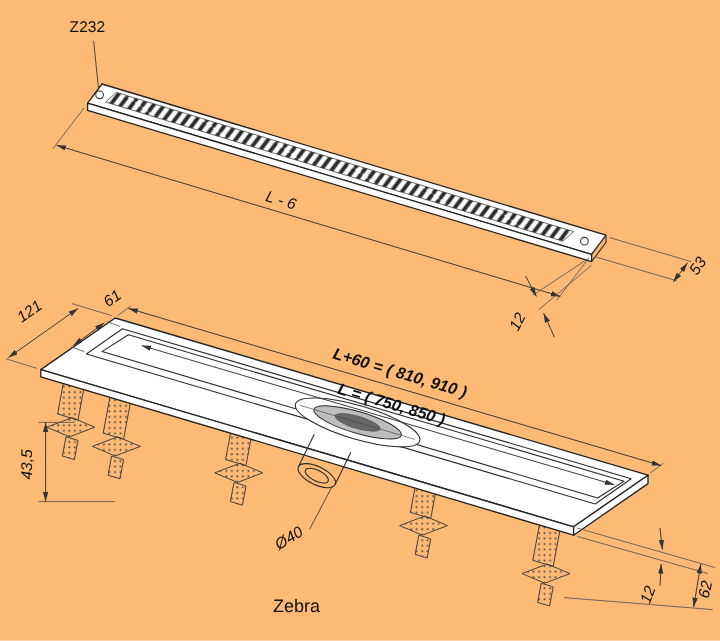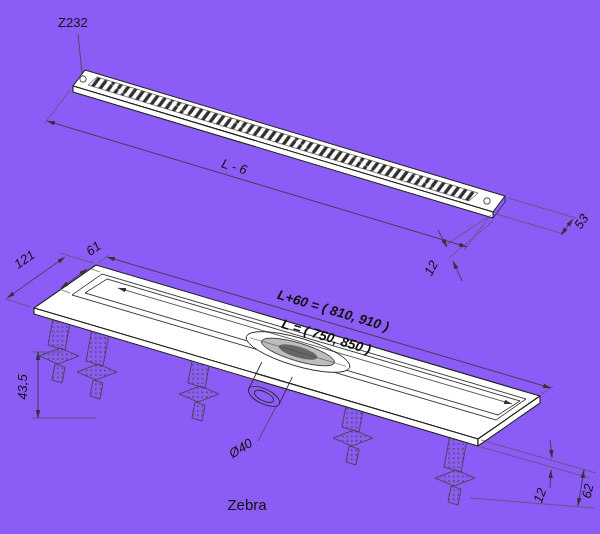--- a/index.html
+++ b/index.html
@@ -1,16 +1,16 @@
 <!DOCTYPE html>
 <html><head>
 <meta charset="utf-8">
 <style>
   html,body{margin:0;padding:0;background:#fff;}
-  .canvas{position:relative;width:600px;height:534px;background:#8b5cf6;overflow:hidden;
+  .canvas{position:relative;width:600px;height:534px;background:#fdba74;overflow:hidden;
           font-family:"Liberation Sans",sans-serif;}
   svg{display:block;}
   .outline{fill:#ffffff;stroke:#222;stroke-width:1.1;stroke-linejoin:round;}
   .thin{fill:none;stroke:#2a2a2a;stroke-width:0.9;stroke-linejoin:round;}
   .ext{fill:none;stroke:#555;stroke-width:0.7;}
   .dimline{fill:none;stroke:#333;stroke-width:0.8;}
   .leader{fill:none;stroke:#444;stroke-width:0.8;}
   .t-label{font-size:13px;fill:#111;}
   .t-name{font-size:15px;fill:#111;}
   .t-dim{font-size:13px;font-style:italic;fill:#111;}

